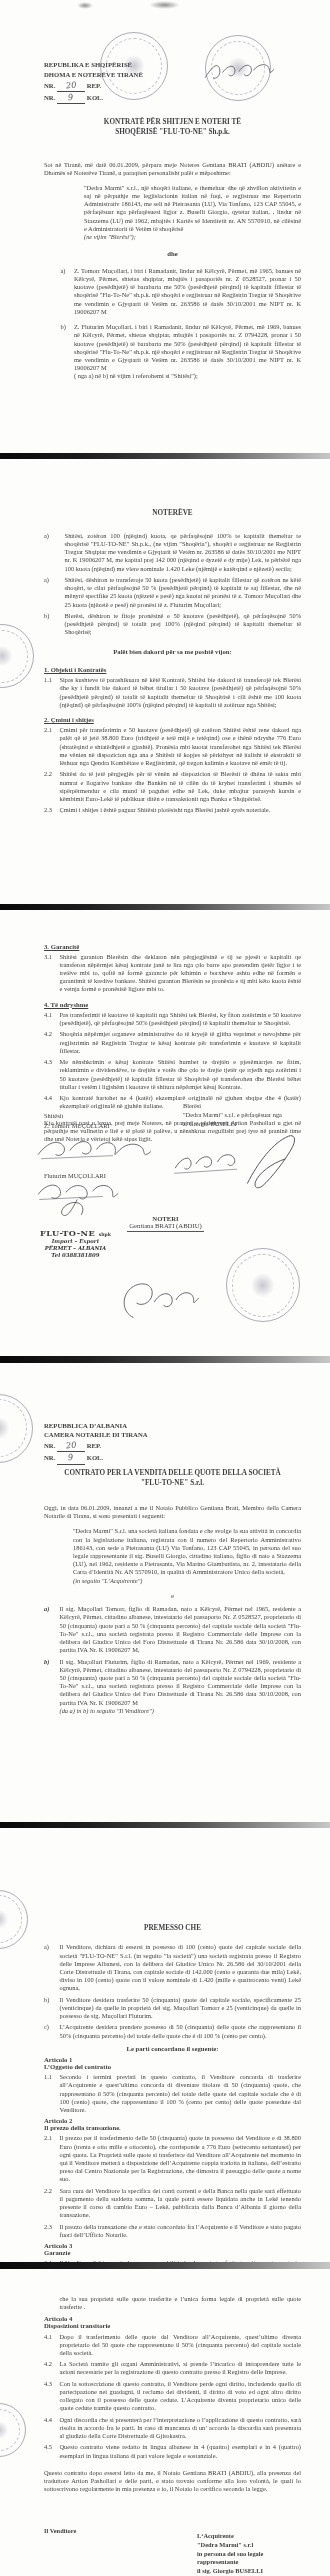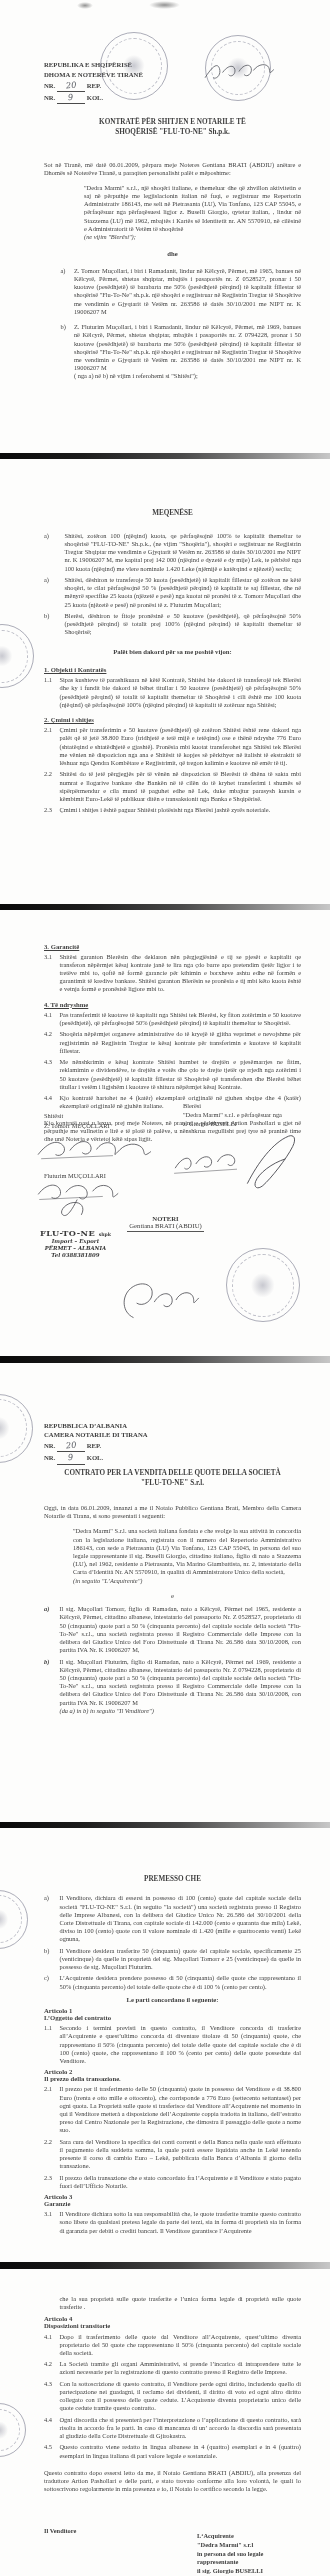--- a/index.html
+++ b/index.html
@@ -43,21 +43,21 @@
   <div class="sig" style="left:202px;top:57px;">
     <svg width="77" height="26" viewBox="0 0 150 50">
         <path d="M6,40 C20,18 30,10 34,22 C38,34 28,44 22,40 M40,30 C50,16 62,14 64,24 C66,34 56,40 52,34 M72,28 C80,14 94,12 96,22 C98,32 88,40 82,34 M100,26 C110,12 126,12 130,20 C134,28 128,36 140,24" fill="none" stroke="#55585f" stroke-width="1.6"></path>
       </svg>
   </div>
   <div class="pad" style="padding-top:60px;">
     <div class="hdrblock">REPUBLIKA E SHQIPËRISË</div>
     <div class="hdrblock">DHOMA E NOTERËVE TIRANË</div>
     <div class="nrline"><span>NR.</span> <span class="nrslot"><span class="hand" style="font-size:8.2px;">20</span></span> <span>REP.</span></div>
     <div class="nrline"><span>NR.</span> <span class="nrslot"><span class="hand" style="font-size:8.2px;">9</span></span> <span>KOL.</span></div>
-    <div class="ctitle" style="margin-top:12.4px;">KONTRATË PËR SHITJEN E NOTARILE TË</div>
+    <div class="ctitle" style="margin-top:12.4px;">KONTRATË PËR SHITJEN E NOTERI TË</div>
     <div class="ctitle">SHOQËRISË "FLU-TO-NE" Sh.p.k.</div>
     <div class="just" style="margin-top:24px;">Sot në Tiranë, më datë 06.01.2009, përpara meje Noteres Gentiana BRATI (ABDIU) anëtare e Dhomës së Noterëve Tiranë, u paraqiten personalisht palët e mëposhtme:</div>
     <div class="just" style="margin-top:6.2px;margin-left:40px;">"Dedra Marmi" s.r.l., një shoqëri italiane, e themeluar dhe që zhvillon aktivitetin e saj në përputhje me legjislacionin italian në fuqi, e regjistruar me Repertorin Administrativ 186143, me seli në Pietrasanta (LU), Via Tonfano, 123 CAP 55045, e përfaqësuar nga përfaqësuesi ligjor z. Buselli Giorgio, qytetar italian, , lindur në Stazzema (LU) më 1962, mbajtës i Kartës së Identitetit nr. AN 5570910, në cilësinë e Administratorit të Vetëm të shoqërisë</div>
     <div class="just" style="margin-left:40px;font-style:italic;">(ne vijim "Blerësi");</div>
     <div class="csub" style="margin-top:9.3px;">dhe</div>
     <div class="item" style="margin-top:9.3px;margin-left:16.5px;">
       <span class="lbl" style="font-weight:normal;width:13.4px;">a)</span>
       <span class="txt just">Z. Tomorr Muçollari, i biri i Ramadanit, lindur në Këlcyrë, Përmet, më 1965, banues në Këlcyrë, Përmet, shtetas shqiptar, mbajtës i pasaportës nr. Z 0528527, pronar i 50 kuotave (pesëdhjetë) të barabarta me 50% (pesëdhjetë përqind) të kapitalit fillestar të shoqërisë "Flu-To-Ne" sh.p.k. një shoqëri e regjistruar në Regjistrin Tregtar të Shoqërive me vendimin e Gjyqtarit të Vetëm nr. 263586 të datës 30/10/2001 me NIPT nr. K 19006207 M</span>
     </div>
     <div class="item" style="margin-top:7.2px;margin-left:16.5px;">
@@ -65,21 +65,21 @@
       <span class="txt just">Z. Fluturim Muçollari, i biri i Ramadanit, lindur në Këlcyrë, Përmet, më 1969, banues në Këlcyrë, Përmet, shtetas shqiptar, mbajtës i pasaportës nr. Z 0794228, pronar i 50 kuotave (pesëdhjetë) të barabarta me 50% (pesëdhjetë përqind) të kapitalit fillestar të shoqërisë "Flu-To-Ne" sh.p.k. një shoqëri e regjistruar në Regjistrin Tregtar të Shoqërive me vendimin e Gjyqtarit të Vetëm nr. 263586 të datës 30/10/2001 me NIPT nr. K 19006207 M</span>
     </div>
     <div class="just" style="margin-left:30px;">( nga a) në b) në vijim i referohemi si "Shitësi");</div>
   </div>
 </div>
 <div class="brk"></div>
 
 <div class="page" style="height:445px;">
   <div class="rstamp" style="left:-30px;top:165px;width:62px;height:62px;"></div>
   <div class="pad" style="padding-top:49px;">
-    <div class="ctitle">MEQENËSE</div>
+    <div class="ctitle">NOTERËVE</div>
     <div class="item" style="margin-top:13.4px;">
       <span class="lbl" style="font-weight:normal;">a)</span>
       <span class="txt just">Shitësi, zotëron 100 (njëqind) kuota, qe përfaqësojnë 100% te kapitalit themeltar te shoqërisë "FLU-TO-NE" Sh.p.k., (ne vijim "Shoqëria"), shoqëri e regjistruar ne Regjistrin Tregtar Shqiptar me vendimin e Gjyqtarit të Vetëm nr. 263586 të datës 30/10/2001 me NIPT nr. K 19006207 M, me kapital prej 142 000 (njëqind e dyzetë e dy mije) Lek, te përbërë nga 100  kuota (njëqind) me vlere nominale 1.420 Leke (njëmijë e katërqind e njëzetë) secila;</span>
     </div>
     <div class="item">
       <span class="lbl" style="font-weight:normal;">a)</span>
       <span class="txt just">Shitësi, dëshiron te transferoje 50 kuota (pesëdhjetë) të kapitalit fillestar që zotëron ne këtë shoqëri, te cilat përfaqësojnë 50 % (pesëdhjetë përqind) të kapitalit te saj fillestar, dhe në mënyrë specifike 25 kuota (njëzetë e pesë) nga kuotat në pronësi të z. Tomorr Muçollari dhe 25 kuota (njëzetë e pesë) në pronësi të z. Fluturim Muçollari;</span>
     </div>
     <div class="item">
       <span class="lbl" style="font-weight:normal;">b)</span>
@@ -201,21 +201,21 @@
       <span class="lbl" style="width:15.5px;font-style:italic;">b)</span>
       <span class="txt just">Il sig. Muçollari Fluturim, figlio di Ramadan, nato a Këlcyrë, Përmet  nel 1969, residente a Këlcyrë, Përmet, cittadino albanese, intestatario del passaporto Nr. Z 0794228, proprietario di 50 (cinquanta) quote pari a 50 % (cinquanta percento) del capitale sociale della società "Flu-To-Ne" s.r.l., una società registrata presso il Registro Commerciale delle Imprese con la delibera del Giudice Unico del Foro Distrettuale di Tirana Nr. 26.586 data 30/10/2008, con partita IVA Nr. K 19006207 M</span>
     </div>
     <div class="just" style="margin-left:15.5px;font-style:italic;">(da a) in b) in seguito "Il Venditore")</div>
   </div>
 </div>
 <div class="brk"></div>
 
 <div class="page" style="height:434px;">
   <div class="rstamp" style="left:-31px;top:62px;width:57px;height:57px;"></div>
-  <div class="pad" style="padding-top:46px;">
+  <div class="pad" style="padding-top:95px;">
     <div class="ctitle">PREMESSO CHE</div>
     <div class="item" style="margin-top:10.3px;">
       <span class="lbl" style="width:15.5px;font-weight:normal;">a)</span>
       <span class="txt just">Il Venditore, dichiara di essersi in possesso di 100 (cento) quote del capitale sociale della società "FLU-TO-NE" S.r.l. (in seguito "la società") una società registrata presso il Registro delle Imprese Albanesi, con la delibera del Giudice Unico Nr. 26.586 del 30/10/2001 della Corte Distrettuale di Tirana, con capitale sociale di 142.000 (cento e quaranta due mila) Lekë, diviso in 100 (cento) quote con il valore nominale di 1.420 (mille e quattrocento venti) Lekë ognuna,</span>
     </div>
     <div class="item">
       <span class="lbl" style="width:15.5px;font-weight:normal;">b)</span>
       <span class="txt just">Il Venditore desidera trasferire 50 (cinquanta) quote del capitale sociale, specificamente 25 (venticinque) da quelle in proprietà del sig. Muçollari Tomorr e 25 (venticinque) da quelle in possesso de sig. Muçollari Fluturim.</span>
     </div>
     <div class="item">

